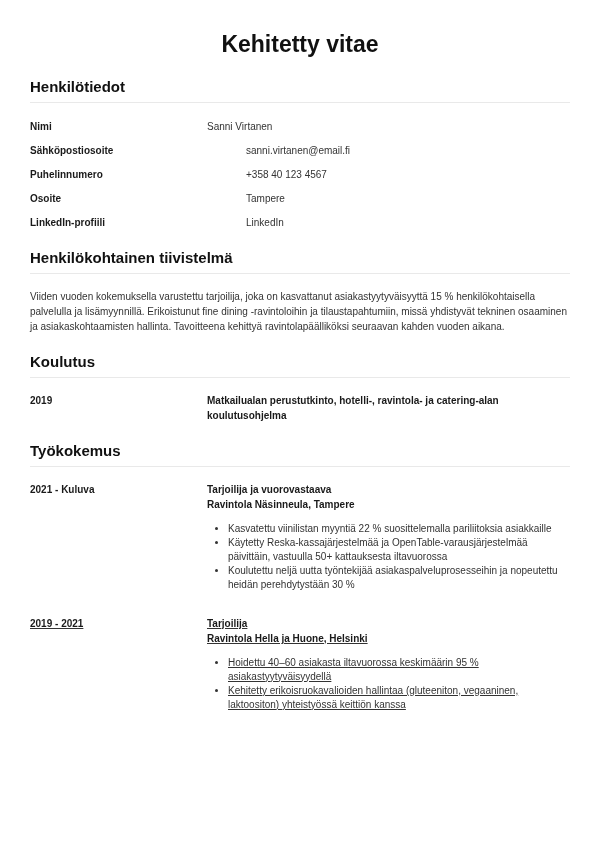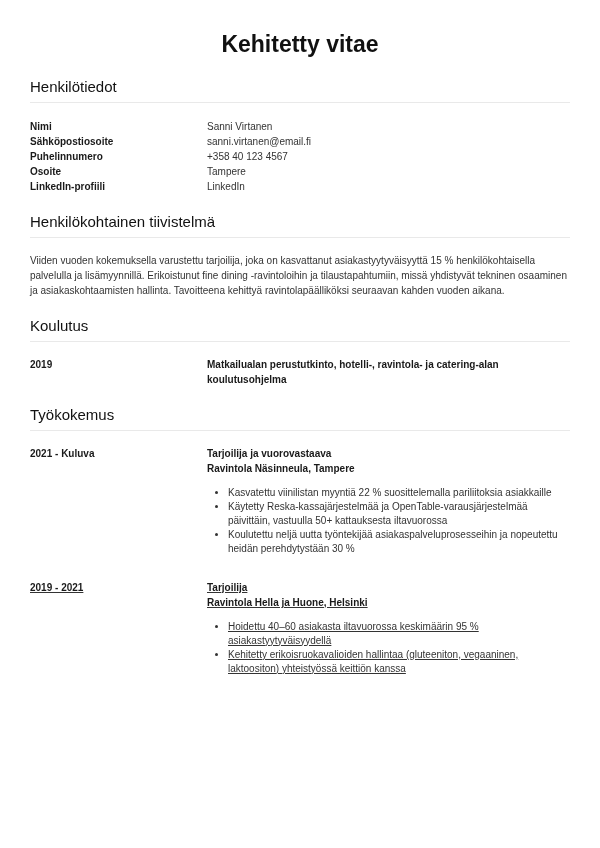--- a/index.html
+++ b/index.html
@@ -26,31 +26,31 @@
     font-weight: bold;
     line-height: 1.2;
     text-align: center;
     color: #111111;
   }
   .section-heading {
     margin: 19px 0 0 0;
     padding-bottom: 6px;
     border-bottom: 1px solid #e9e9e9;
     font-size: 15px;
-    font-weight: normal;
+    font-weight: bold;
     line-height: 1.2;
     color: #111111;
   }
   .info-rows { margin-top: 16px; }
   .info-row {
     display: flex;
     font-size: 10px;
     line-height: 15px;
   }
-  .info-row + .info-row { margin-top: 0; }
+  .info-row + .info-row { margin-top: 9px; gap: 39px; }
   .info-label {
     width: 177px;
     flex-shrink: 0;
     font-weight: bold;
     color: #1a1a1a;
   }
   .info-value { flex: 1; color: #333333; }
   .summary-text {
     margin: 15px 0 0 0;
     font-size: 10px;

